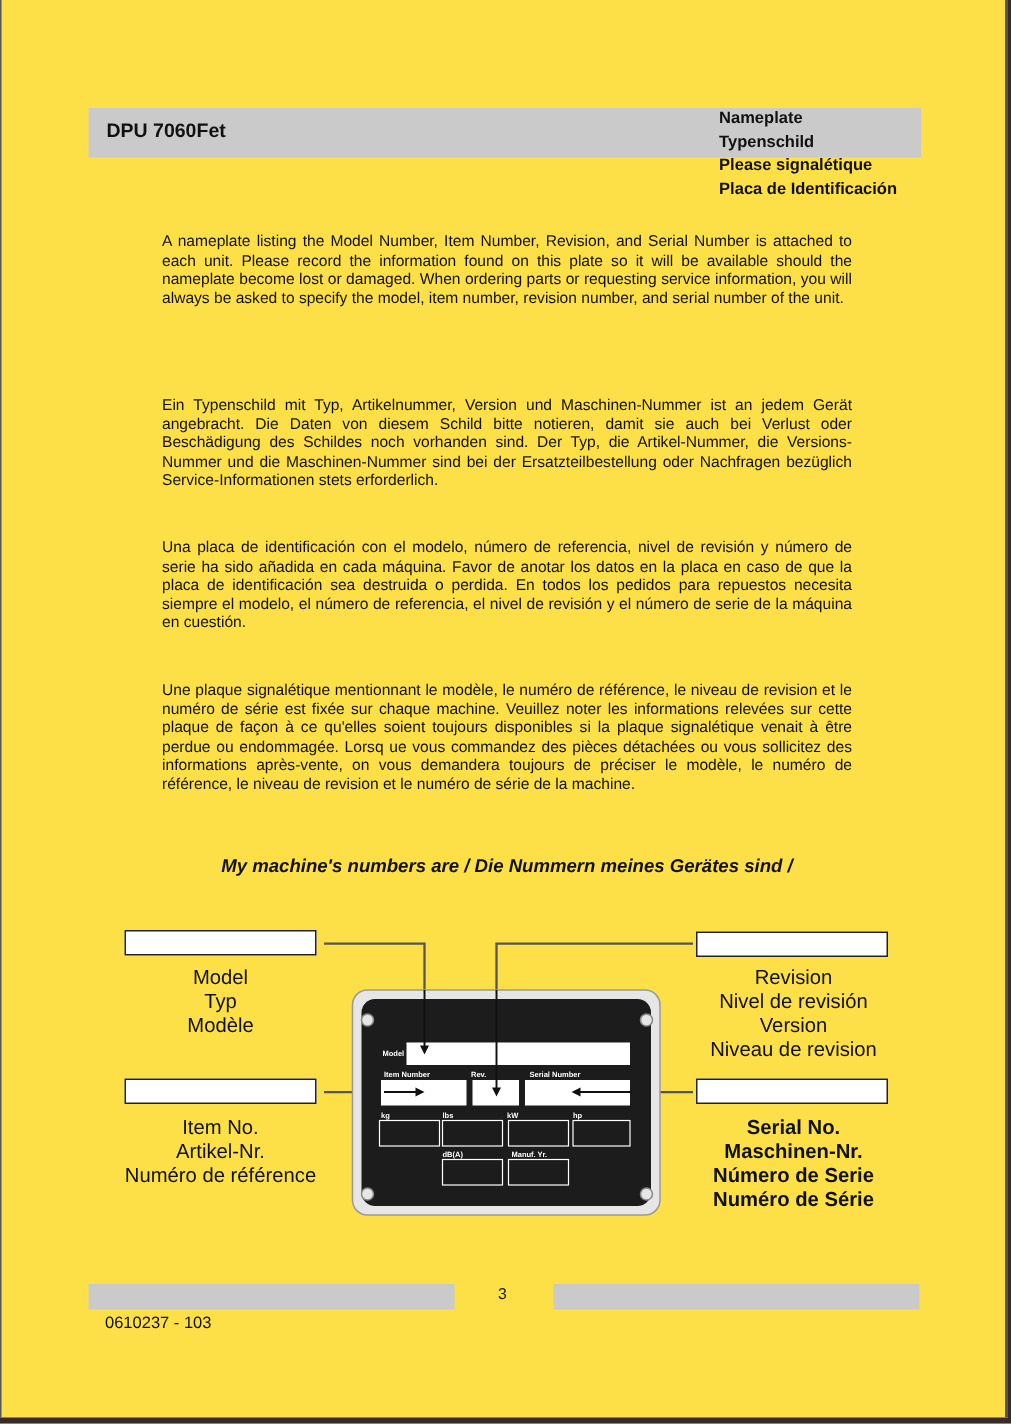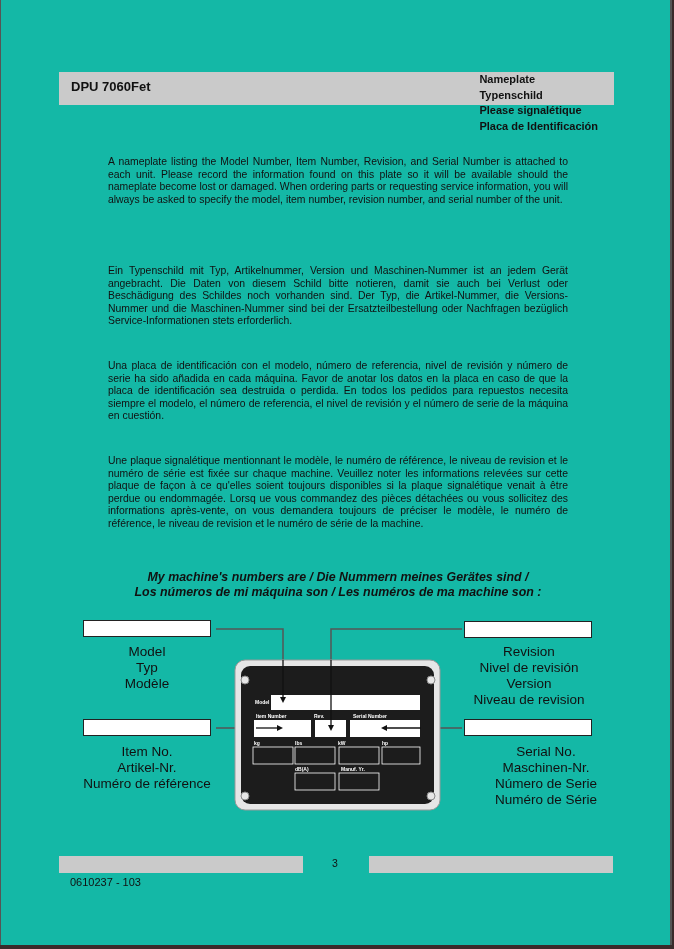--- a/index.html
+++ b/index.html
@@ -3,21 +3,21 @@
 <meta charset="utf-8">
 <style>
   html, body { margin: 0; padding: 0; }
   body {
     width: 674px; height: 949px; position: relative; overflow: hidden;
     background: #3a2a2a;
     font-family: "Liberation Sans", sans-serif;
   }
   .page {
     position: absolute; left: 0; top: 0; width: 672px; height: 945px;
-    background: #14b8a6;
+    background: #fde047;
     border-left: 1px solid #555; border-right: 2px solid #555;
     box-sizing: border-box;
     padding-left: 10px;
   }
   .header-bar {
     position: absolute; left: 58px; top: 72px; width: 555px; height: 33px;
     background: #cacaca;
   }
   .header-left {
     position: absolute; left: 70px; top: 79px;
@@ -78,21 +78,20 @@
     <div>Placa de Identificación</div>
   </div>
 
   <p class="para p1" style="margin:0">A nameplate listing the Model Number, Item Number, Revision, and Serial Number is attached to each unit. Please record the information found on this plate so it will be available should the nameplate become lost or damaged. When ordering parts or requesting service information, you will always be asked to specify the model, item number, revision number, and serial number of the unit.</p>
   <p class="para p2" style="margin:0">Ein Typenschild mit Typ, Artikelnummer, Version und Maschinen-Nummer ist an jedem Gerät angebracht. Die Daten von diesem Schild bitte notieren, damit sie auch bei Verlust oder Beschädigung des Schildes noch vorhanden sind. Der Typ, die Artikel-Nummer, die Versions- Nummer und die Maschinen-Nummer sind bei der Ersatzteilbestellung oder Nachfragen bezüglich Service-Informationen stets erforderlich.</p>
   <p class="para p3" style="margin:0">Una placa de identificación con el modelo, número de referencia, nivel de revisión y número de serie ha sido añadida en cada máquina. Favor de anotar los datos en la placa en caso de que la placa de identificación sea destruida o perdida. En todos los pedidos para repuestos necesita siempre el modelo, el número de referencia, el nivel de revisión y el número de serie de la máquina en cuestión.</p>
   <p class="para p4" style="margin:0">Une plaque signalétique mentionnant le modèle, le numéro de référence, le niveau de revision et le numéro de série est fixée sur chaque machine. Veuillez noter les informations relevées sur cette plaque de façon à ce qu'elles soient toujours disponibles si la plaque signalétique venait à être perdue ou endommagée. Lorsq ue vous commandez des pièces détachées ou vous sollicitez des informations après-vente, on vous demandera toujours de préciser le modèle, le numéro de référence, le niveau de revision et le numéro de série de la machine.</p>
 
   <div class="caption">
     <div>My machine's numbers are / Die Nummern meines Gerätes sind /</div>
-    <div>Los números de mi máquina son / Les numéros de ma machine son :</div>
   </div>
 
   <svg class="plate" width="674" height="949">
 
     <g stroke="#555" stroke-width="1.5" fill="none">
       <polyline points="215,629 282,629 282,700"></polyline>
       <polyline points="461,629 330,629 330,728"></polyline>
       <line x1="215" y1="728" x2="276" y2="728"></line>
       <line x1="461" y1="728" x2="386" y2="728"></line>
     </g>
@@ -160,21 +159,21 @@
   </div>
 
   <div class="field-box" style="left:82px; top:719px;"></div>
   <div class="label-group" style="left:61px; top:744px;">
     <div>Item No.</div>
     <div>Artikel-Nr.</div>
     <div>Numéro de référence</div>
   </div>
 
   <div class="field-box" style="left:463px; top:719px;"></div>
-  <div class="label-group" style="left:460px; top:744px;">
+  <div class="label-group" style="left:443px; top:744px;font-weight:bold;">
     <div>Serial No.</div>
     <div>Maschinen-Nr.</div>
     <div>Número de Serie</div>
     <div>Numéro de Série</div>
   </div>
 
   <div class="footer-left-bar"></div>
   <div class="footer-code">0610237 - 103</div>
   <div class="footer-page">3</div>
   <div class="footer-right-bar"></div>

